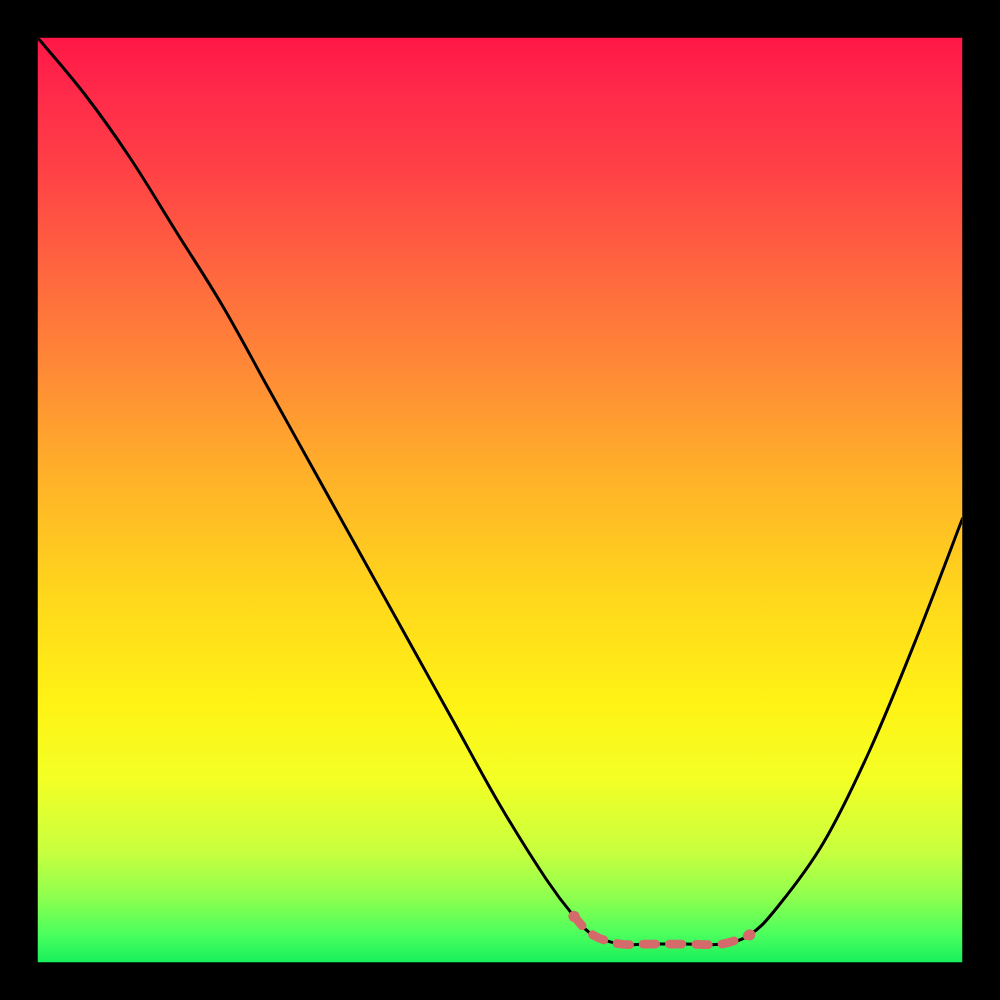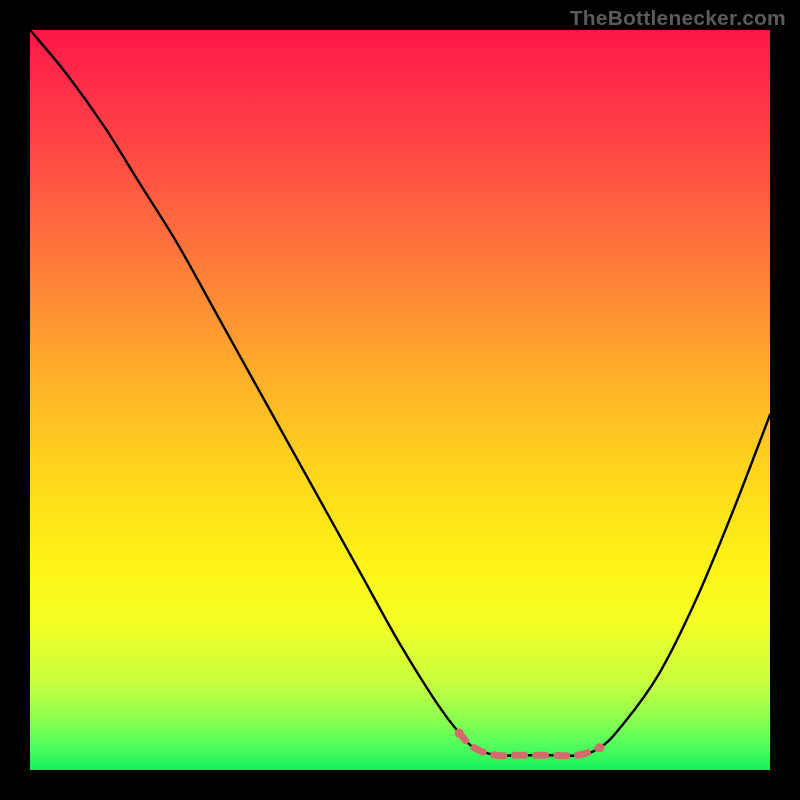--- a/index.html
+++ b/index.html
@@ -75,21 +75,20 @@
     stroke-dasharray: 10 11;
   }
   .curve circle.end-dot {
     fill: #d46a6a;
   }
 </style>
 </head>
 <body>
 
 <div class="frame">
-  <div class="watermark">TheBottleneсker.com</div>
 
   <div class="plot-area">
     <div class="gradient"></div>
     <svg class="curve" viewBox="0 0 740 740" preserveAspectRatio="none">
       <path class="line" d="M 0.0 0.0 C 6.7 8.0, 23.7 27.1, 37.0 44.4 C 50.3 61.7, 60.7 76.2, 74.0 96.2 C 87.3 116.2, 97.7 134.1, 111.0 155.4 C 124.3 176.7, 134.7 192.0, 148.0 214.6 C 161.3 237.2, 171.7 257.2, 185.0 281.2 C 198.3 305.2, 208.7 323.8, 222.0 347.8 C 235.3 371.8, 245.7 390.4, 259.0 414.4 C 272.3 438.4, 282.7 457.0, 296.0 481.0 C 309.3 505.0, 319.7 523.6, 333.0 547.6 C 346.3 571.6, 356.7 591.6, 370.0 614.2 C 383.3 636.8, 396.3 657.4, 407.0 673.4 C 417.7 689.4, 422.5 695.0, 429.2 703.0 C 435.9 711.0, 437.3 713.8, 444.0 717.8 C 450.7 721.8, 458.2 723.9, 466.2 725.2 C 474.2 726.5, 479.1 725.2, 488.4 725.2 C 497.7 725.2, 507.3 725.2, 518.0 725.2 C 528.7 725.2, 538.3 726.5, 547.6 725.2 C 556.9 723.9, 561.8 723.1, 569.8 717.8 C 577.8 712.5, 581.3 708.9, 592.0 695.6 C 602.7 682.3, 615.7 666.4, 629.0 643.8 C 642.3 621.2, 652.7 599.1, 666.0 569.8 C 679.3 540.5, 689.7 514.3, 703.0 481.0 C 716.3 447.7, 733.3 402.1, 740.0 384.8"></path>
       <path class="dash" d="M 429.2 703.0 C 431.9 705.7, 437.3 713.8, 444.0 717.8 C 450.7 721.8, 458.2 723.9, 466.2 725.2 C 474.2 726.5, 479.1 725.2, 488.4 725.2 C 497.7 725.2, 507.3 725.2, 518.0 725.2 C 528.7 725.2, 538.3 726.5, 547.6 725.2 C 556.9 723.9, 565.8 719.1, 569.8 717.8"></path>
       <circle class="end-dot" r="4.5" cx="429.2" cy="703.0"></circle>
       <circle class="end-dot" r="4.5" cx="569.8" cy="717.8"></circle>
     </svg>
   </div>

